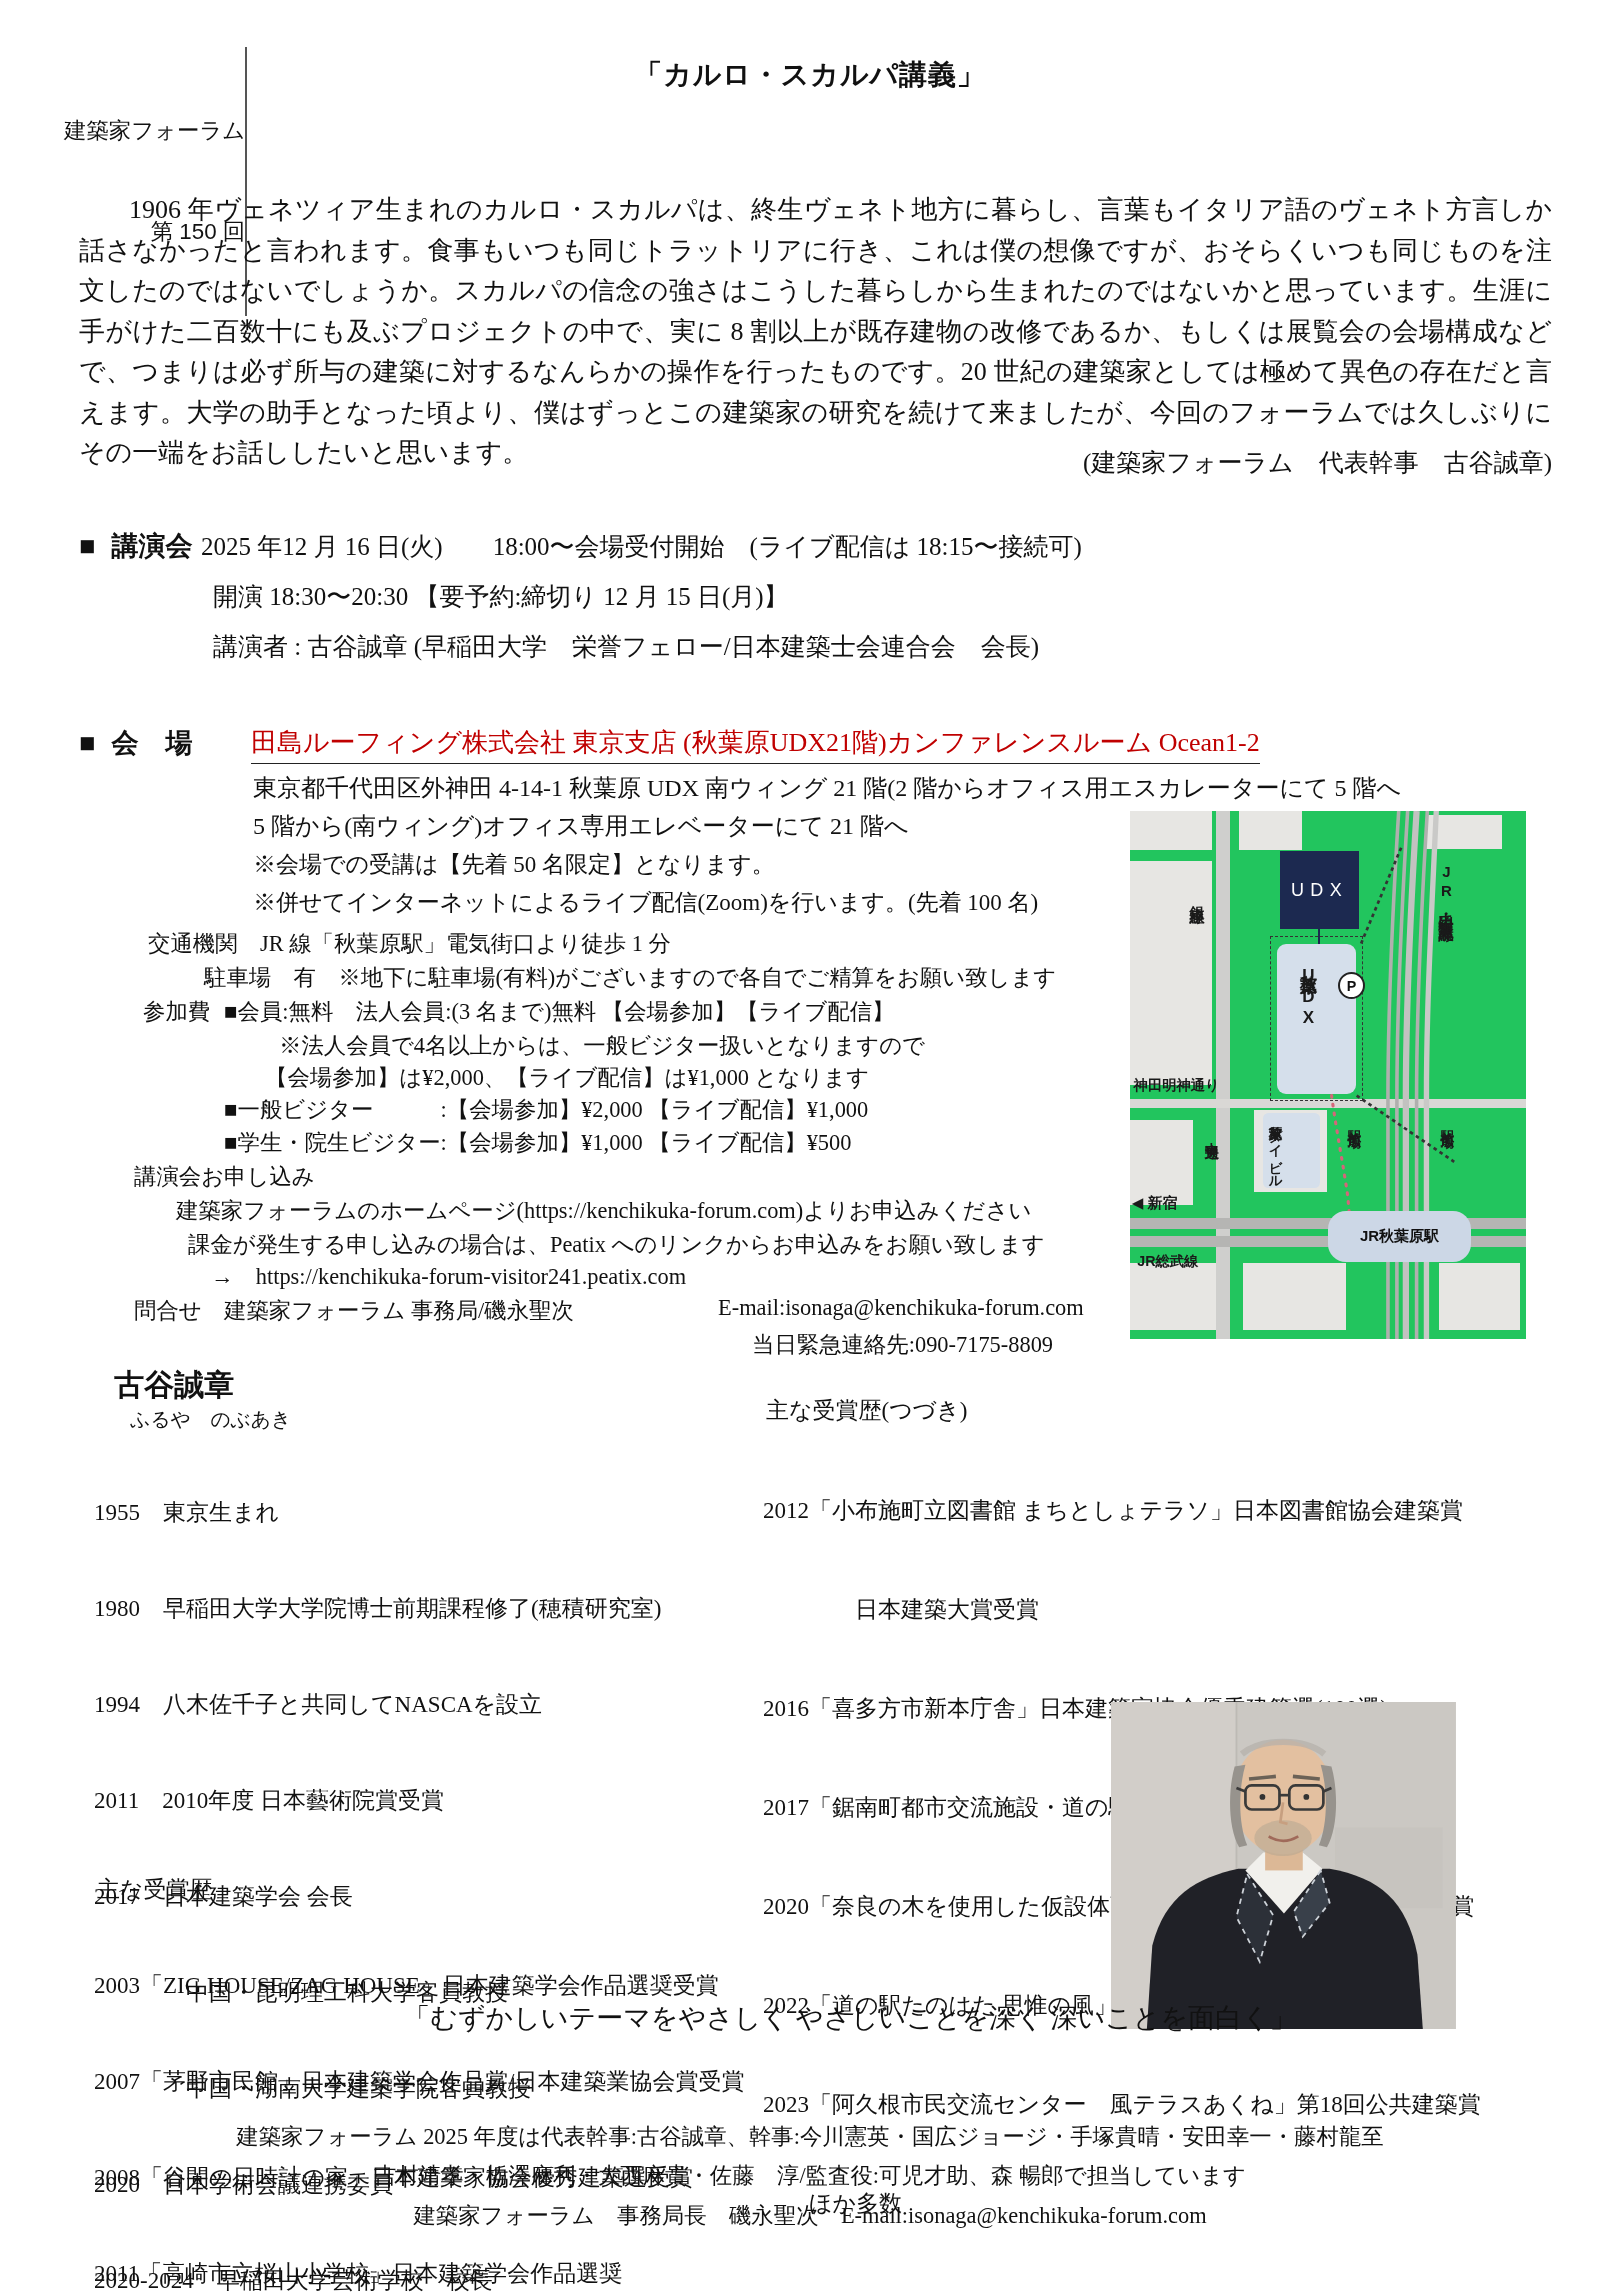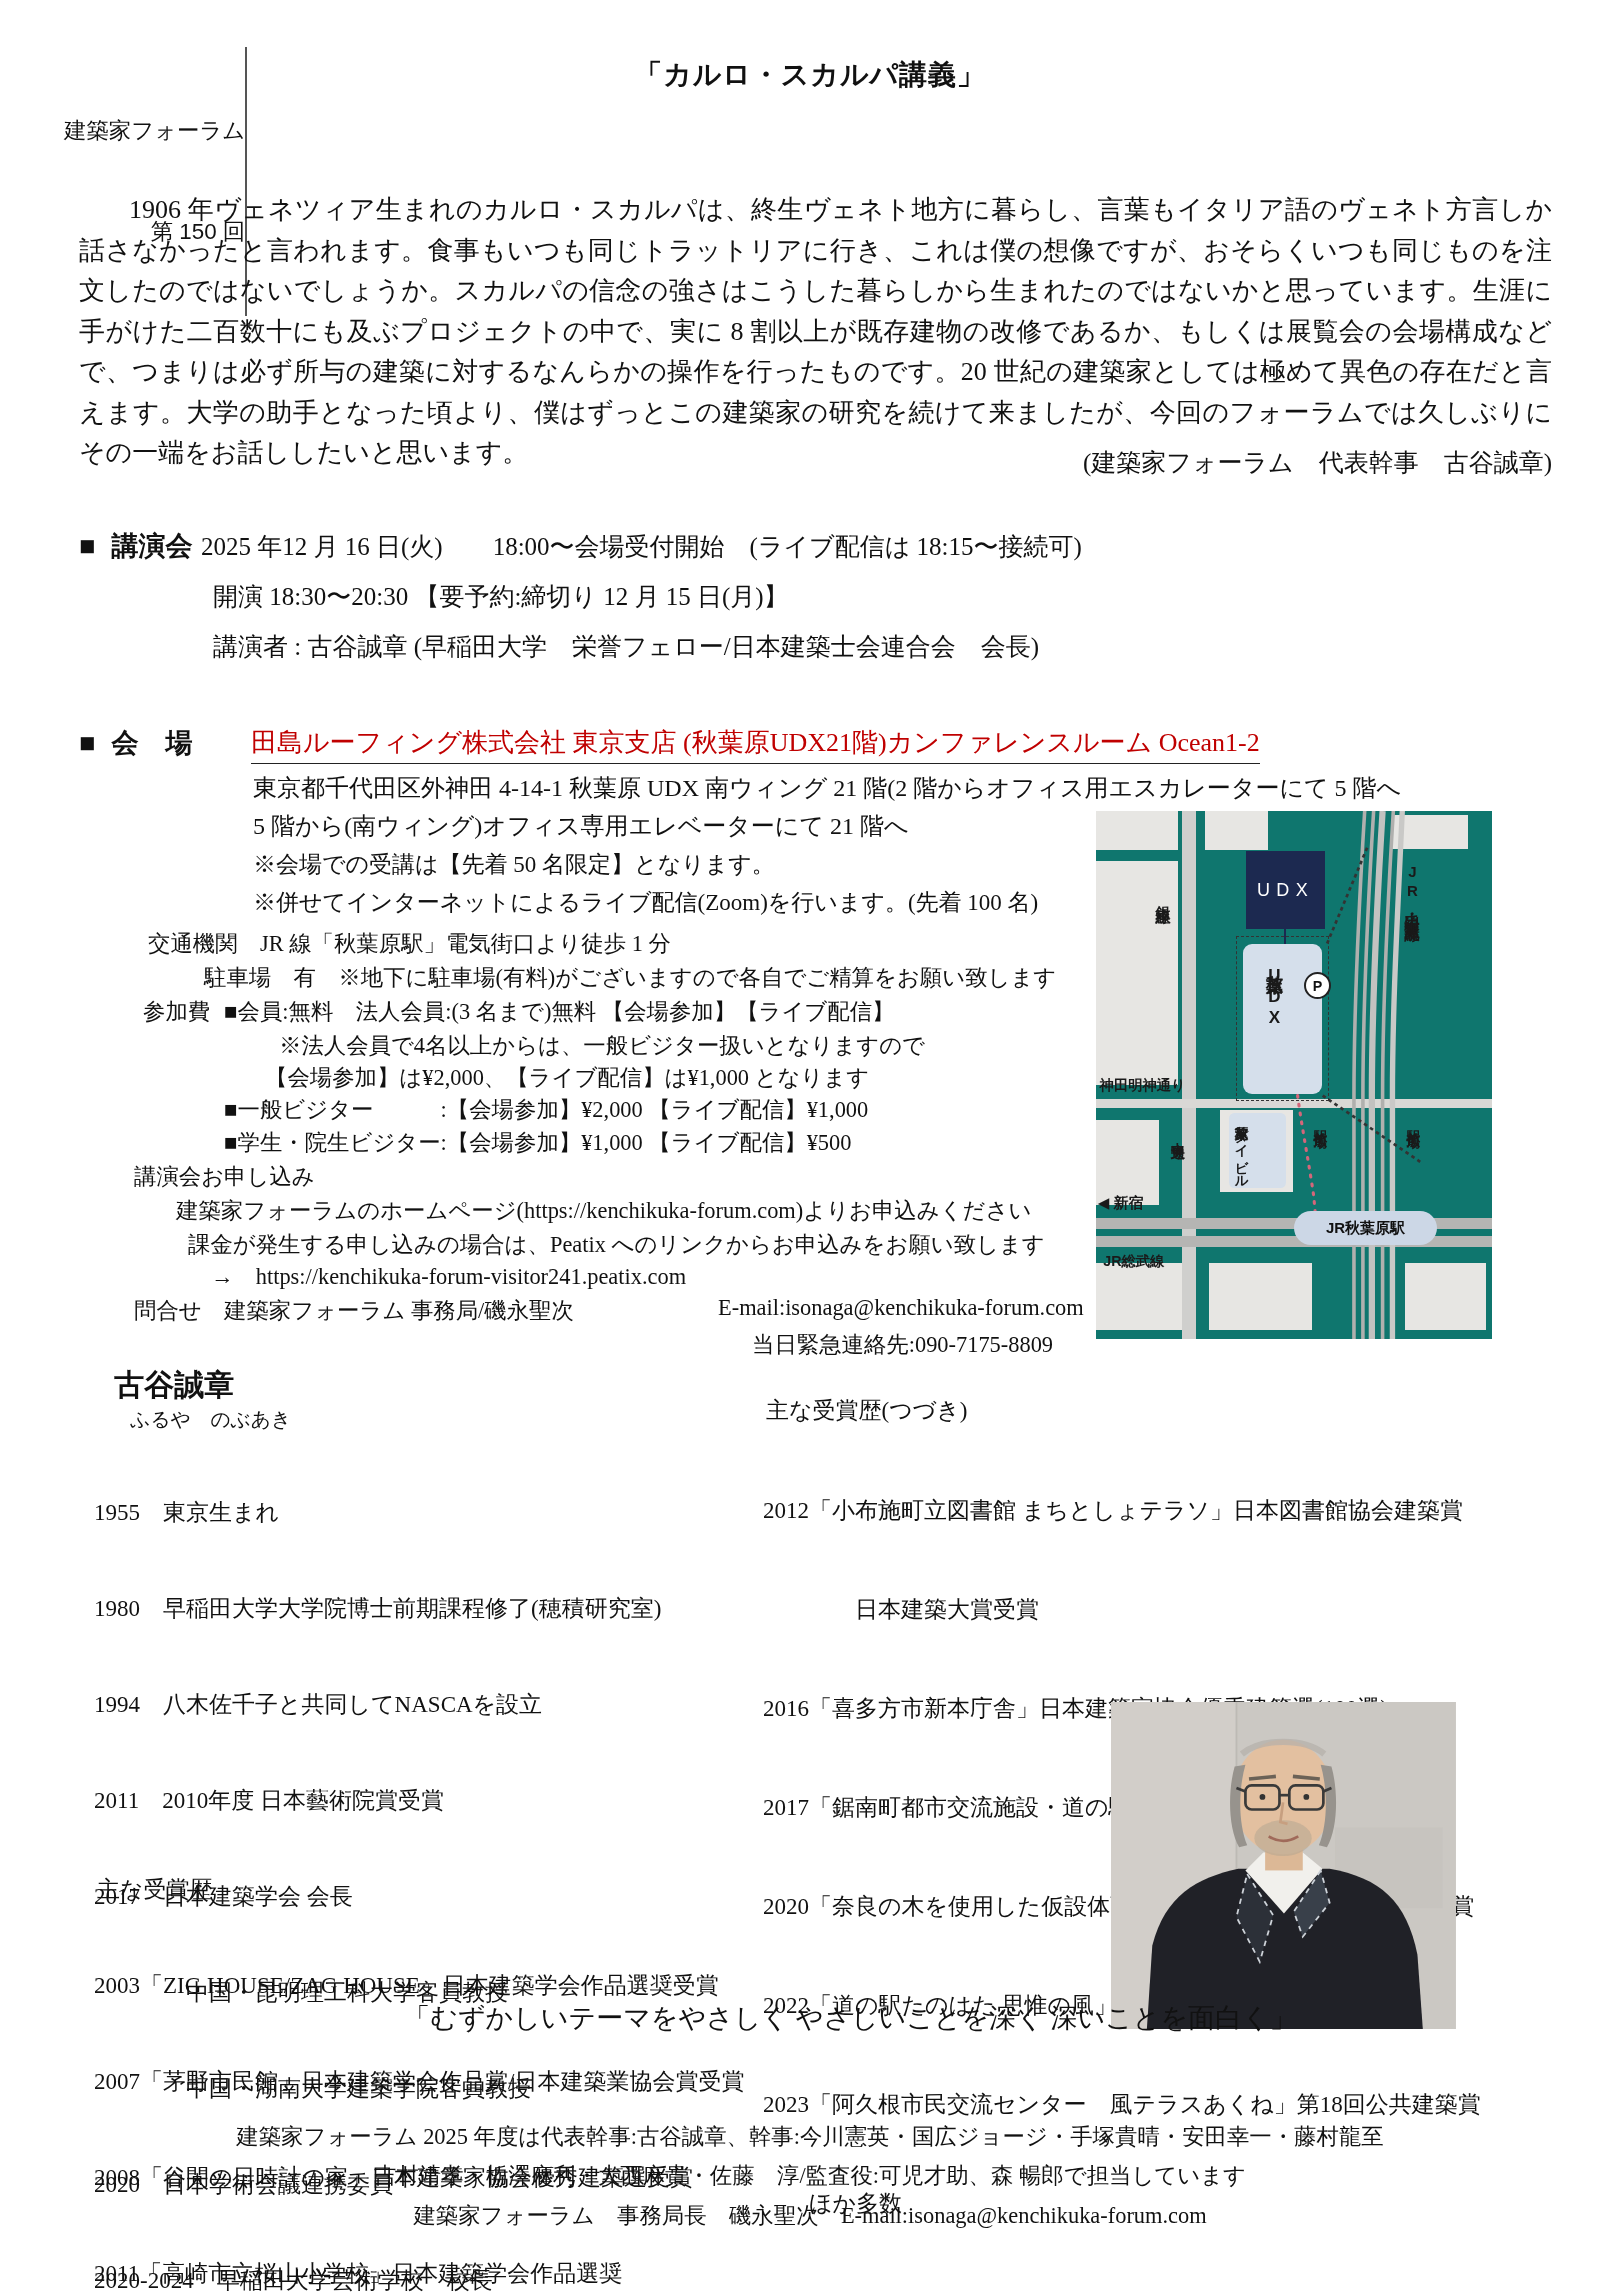--- a/index.html
+++ b/index.html
@@ -16,37 +16,37 @@
        font-size:22.4px;line-height:1.5;font-family:"Liberation Sans","DejaVu Sans",sans-serif;}
   .doc-title{top:56px;font-size:28px;font-weight:bold;letter-spacing:0.9px;
        font-family:"Liberation Sans","DejaVu Sans",sans-serif;}
   
   .intro{top:190px;left:79px;width:1473px;font-size:26px;line-height:1.56;text-align:justify;
          white-space:normal;text-indent:50px;}
   .intro-credit{top:446px;left:79px;width:1473px;text-align:right;font-size:25px;white-space:normal;}
   
   .venue-link{color:#c00000;border-bottom:1.8px solid #222;padding-bottom:2.7px;cursor:pointer;}
   
-  .map{position:absolute;left:1096px;top:811px;width:396px;height:528px;background:#0f766e;
+  .map{position:absolute;left:1130px;top:811px;width:396px;height:528px;background:#22c55e;
        font-family:"Liberation Sans","DejaVu Sans",sans-serif;}
   .map .blk{position:absolute;background:#e7e6e3;}
   .map .road-v{position:absolute;left:86px;top:0;width:14.3px;height:528px;background:#cfcfcd;}
   .map .lbl{position:absolute;font-weight:bold;color:#1a1a1a;}
   .udx-box{position:absolute;left:150px;top:40px;width:79px;height:78px;background:#1c2950;
        display:flex;align-items:center;justify-content:center;color:#fff;font-size:18px;
        letter-spacing:6.3px;font-weight:normal;}
   .udx-conn{position:absolute;left:188px;top:118px;width:1.8px;height:34px;background:#1c2950;}
   .udx-dot{position:absolute;left:182px;top:149px;width:13.4px;height:13.4px;border-radius:50%;background:#1c2950;}
   .bldg-dash{position:absolute;left:140px;top:125px;width:91px;height:163px;border:1.8px dashed #333;}
   .bldg{position:absolute;left:147px;top:133px;width:79px;height:150px;background:#d5dfeb;border-radius:9px;}
   .p-badge{position:absolute;left:208px;top:161px;width:23px;height:23px;border-radius:50%;
        border:2.7px solid #222;background:#fff;display:flex;align-items:center;justify-content:center;
        font-weight:bold;font-size:14.3px;color:#111;}
   .daibiru{position:absolute;left:133px;top:302px;width:57px;height:75px;background:#d5dfeb;border-radius:5.4px;}
-  .station{position:absolute;left:198px;top:400px;width:143px;height:34px;background:#ccd7e6;
+  .station{position:absolute;left:198px;top:400px;width:143px;height:51px;background:#ccd7e6;
        border-radius:18px;display:flex;align-items:center;justify-content:center;
        font-weight:bold;font-size:15px;color:#111;}
   .road-h1{position:absolute;left:0;top:407px;width:396px;height:10.7px;background:#b5b5b3;}
   .road-h2{position:absolute;left:0;top:425px;width:396px;height:10.7px;background:#b5b5b3;}
   .road-kanda{position:absolute;left:0;top:288px;width:396px;height:9px;background:#d9d8d5;}
   
   .photo{position:absolute;left:1111px;top:1702px;width:345px;height:327px;}
   
   .quote{top:2000px;font-size:27px;padding-left:40px;}
   .foot{font-size:22.4px;}

